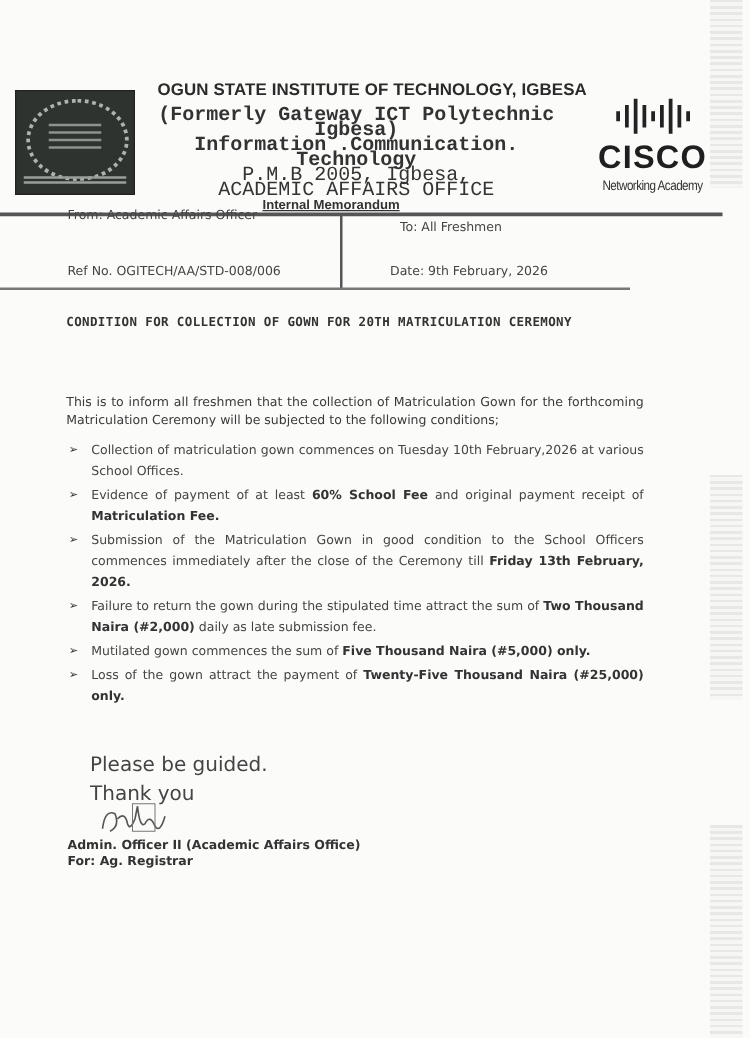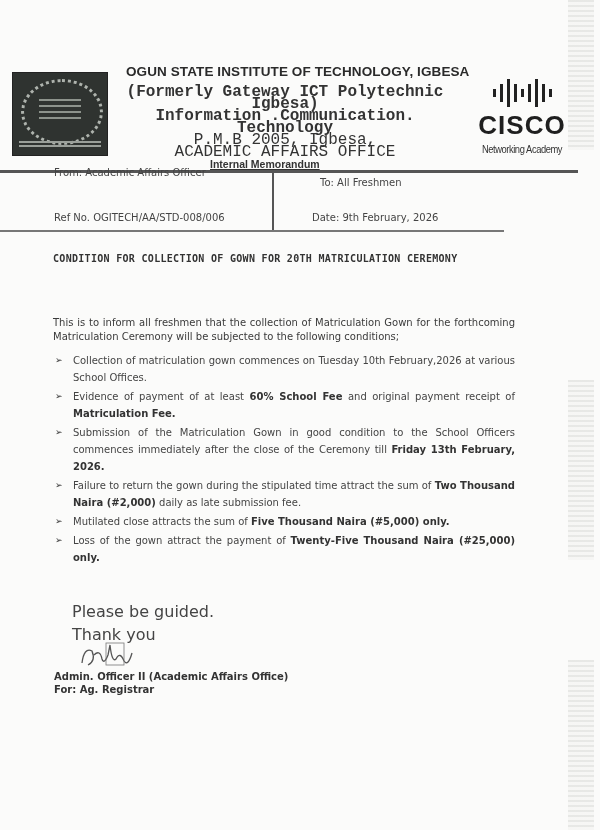--- a/index.html
+++ b/index.html
@@ -114,21 +114,21 @@
   <li>
     <span class="bul">➢</span>
     <span>Submission of the Matriculation Gown in good condition to the School Officers commences immediately after the close of the Ceremony till </span><b>Friday 13th February, 2026.</b>
   </li>
   <li>
     <span class="bul">➢</span>
     <span>Failure to return the gown during the stipulated time attract the sum of </span><b>Two Thousand Naira (#2,000)</b><span> daily as late submission fee.</span>
   </li>
   <li>
     <span class="bul">➢</span>
-    <span>Mutilated close attracts the sum of </span><b>Five Thousand Naira (#5,000) only.</b>
+    <span>Mutilated gown commences the sum of </span><b>Five Thousand Naira (#5,000) only.</b>
   </li>
   <li>
     <span class="bul">➢</span>
     <span>Loss of the gown attract the payment of </span><b>Twenty-Five Thousand Naira (#25,000) only.</b>
   </li>
 </ul>
 
 <div class="abs closing" style="left:72px;top:602px;">Please be guided.</div>
 <div class="abs closing" style="left:72px;top:625px;">Thank you</div>
 

